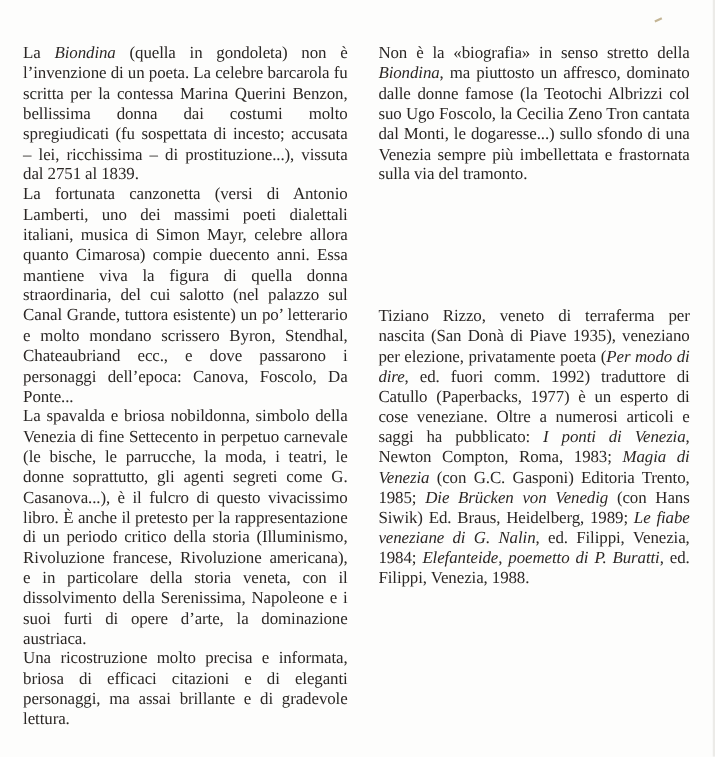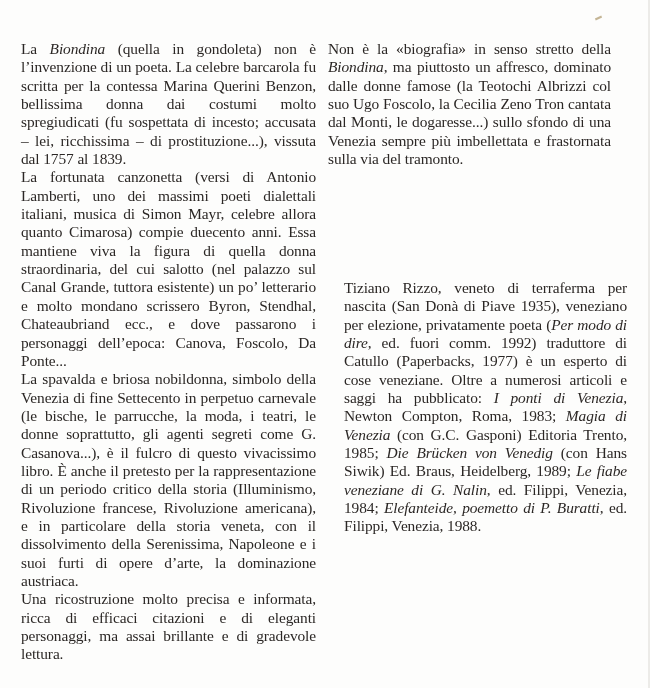--- a/index.html
+++ b/index.html
@@ -3,36 +3,36 @@
 <meta charset="utf-8">
 <style>
   html, body { margin: 0; padding: 0; }
   body {
     width: 650px; height: 688px; background: #fdfdfc; position: relative; overflow: hidden;
     font-family: "Liberation Serif", "DejaVu Serif", serif; color: #2b2725;
   }
   .col { position: absolute; font-size: 15.4px; line-height: 18.35px; text-align: justify; letter-spacing: -0.1px; }
   .col p { margin: 0; hyphens: manual; }
   #left { left: 21px; top: 40px; width: 295px; }
-  #right-top { left: 328px; top: 40px; width: 283px; }
+  #right-top { left: 344px; top: 40px; width: 283px; }
   #right-bio { left: 344px; top: 279px; width: 283px; }
   .mark { position: absolute; left: 595px; top: 17px; width: 7px; height: 2px; background: #b5a27a; transform: rotate(-25deg); opacity: .8; }
   .right-edge { position: absolute; right: 0; top: 0; width: 2px; height: 688px; background: #ecebe8; }
   em { font-style: italic; }
 </style>
 </head>
 <body>
 
 <div class="mark"></div>
 <div class="right-edge"></div>
 
 <div id="left" class="col">
-    <p><span>La </span><em>Biondina</em><span> (quella in gondoleta) non è l’invenzione di un poeta. La celebre barcarola fu scritta per la contessa Marina Querini Benzon, bellissima donna dai costumi molto spregiudicati (fu sospettata di incesto; accusata – lei, ricchissima – di prostituzione...), vissuta dal 1757 al 1839.</span></p>
+    <p><span>La </span><em>Biondina</em><span> (quella in gondoleta) non è l’invenzione di un poeta. La celebre barcarola fu scritta per la contessa Marina Querini Benzon, bellissima donna dai costumi molto spregiudicati (fu sospettata di incesto; accusata – lei, ricchissima – di prostituzione...), vissuta dal 2751 al 1839.</span></p>
     <p><span>La fortunata canzonetta (versi di Antonio Lamberti, uno dei massimi poeti dialettali italiani, musica di Simon Mayr, celebre allora quanto Cimarosa) compie duecento anni. Essa mantiene viva la figura di quella donna straordinaria, del cui salotto (nel palazzo sul Canal Grande, tuttora esistente) un po’ letterario e molto mondano scrissero Byron, Stendhal, Chateaubriand ecc., e dove passarono i personaggi dell’epoca: Canova, Foscolo, Da Ponte...</span></p>
     <p><span>La spavalda e briosa nobildonna, simbolo della Venezia di fine Settecento in perpetuo carnevale (le bische, le parrucche, la moda, i teatri, le donne soprattutto, gli agenti segreti come G. Casanova...), è il fulcro di questo vivacissimo libro. È anche il pretesto per la rappresentazione di un periodo critico della storia (Illuminismo, Rivoluzione francese, Rivoluzione americana), e in particolare della storia veneta, con il dissolvimento della Serenissima, Napoleone e i suoi furti di opere d’arte, la dominazione austriaca.</span></p>
-    <p><span>Una ricostruzione molto precisa e informata, ricca di efficaci citazioni e di eleganti personaggi, ma assai brillante e di gradevole lettura.</span></p>
+    <p><span>Una ricostruzione molto precisa e informata, briosa di efficaci citazioni e di eleganti personaggi, ma assai brillante e di gradevole lettura.</span></p>
   </div>
 <div id="right-top" class="col">
     <p><span>Non è la «biografia» in senso stretto della </span><em>Biondina</em><span>, ma piuttosto un affresco, dominato dalle donne famose (la Teotochi Albrizzi col suo Ugo Foscolo, la Cecilia Zeno Tron cantata dal Monti, le dogaresse...) sullo sfondo di una Venezia sempre più imbellettata e frastornata sulla via del tramonto.</span></p>
   </div>
 <div id="right-bio" class="col">
     <p><span>Tiziano Rizzo, veneto di terraferma per nascita (San Donà di Piave 1935), veneziano per elezione, privatamente poeta (</span><em>Per modo di dire</em><span>, ed. fuori comm. 1992) traduttore di Catullo (Paperbacks, 1977) è un esperto di cose veneziane. Oltre a numerosi articoli e saggi ha pubblicato: </span><em>I ponti di Venezia</em><span>, Newton Compton, Roma, 1983; </span><em>Magia di Venezia</em><span> (con G.C. Gasponi) Editoria Trento, 1985; </span><em>Die Brücken von Venedig</em><span> (con Hans Siwik) Ed. Braus, Heidelberg, 1989; </span><em>Le fiabe veneziane di G. Nalin</em><span>, ed. Filippi, Venezia, 1984; </span><em>Elefanteide, poemetto di P. Buratti</em><span>, ed. Filippi, Venezia, 1988.</span></p>
   </div>
 
 </body></html>

